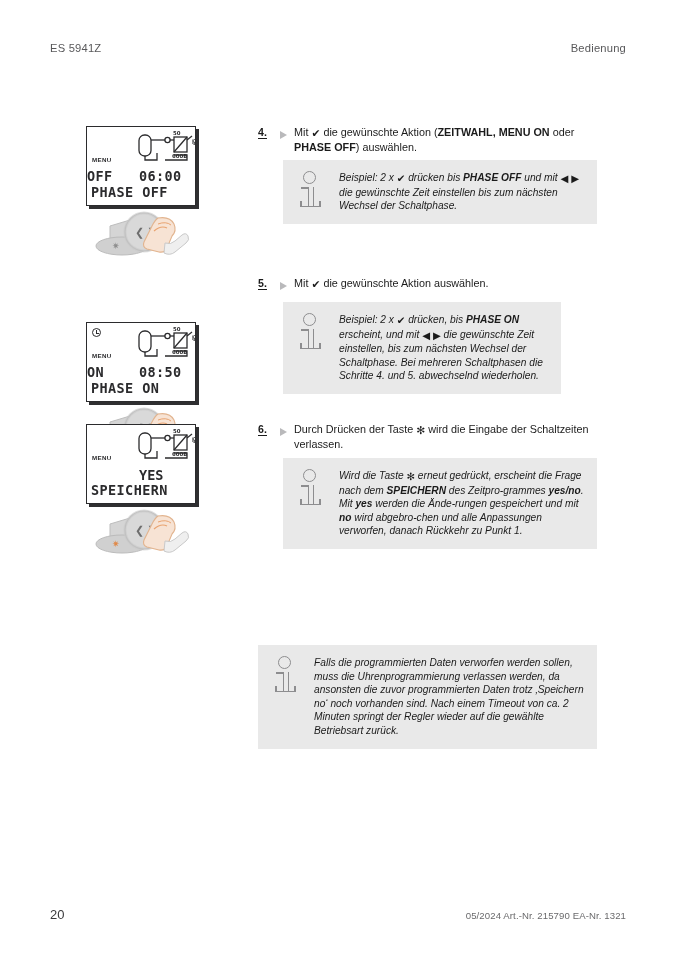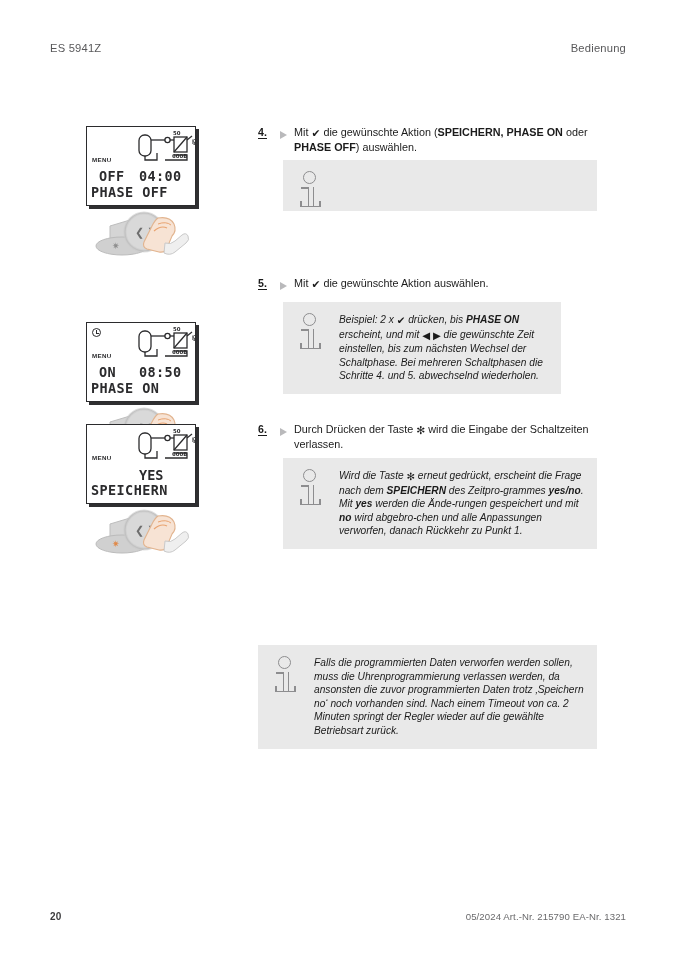--- a/index.html
+++ b/index.html
@@ -22,21 +22,21 @@
     display:flex;justify-content:space-between;align-items:baseline;
     font-size:11.2px;letter-spacing:.2px;color:#58585a;
   }
 
   
   .footer{
     position:absolute;left:50px;right:52px;bottom:37px;
     display:flex;justify-content:space-between;align-items:baseline;
     font-size:9.6px;color:#6a6a6c;letter-spacing:.1px;
   }
-  .footer .pageno{font-weight:bold;color:#3b3b3d;font-size:10px;}
+  .footer .pageno{font-weight:normal;color:#3b3b3d;font-size:13px;}
 
   
   .step{position:absolute;}
   .step-num{
     position:absolute;left:0;top:0;
     font-size:10.6px;font-weight:bold;color:#1b1b1b;
     border-bottom:1.2px solid #1b1b1b;
     line-height:12px;padding-bottom:0px;
   }
   .step-arrow{
@@ -135,21 +135,21 @@
     width:3px;height:1px;background:#2b2b2d;
   }
   .lcd .row{
     position:absolute;left:0;right:0;
     font-family:"DejaVu Sans Mono", monospace;
     font-weight:bold;color:#2b2b2d;
     letter-spacing:.4px;
   }
   .lcd .big{font-size:13.5px;line-height:15px;}
   .lcd .r1{top:42px;}
-  .lcd .r1 .lft{position:absolute;left:12px;}
+  .lcd .r1 .lft{position:absolute;left:0;}
   .lcd .r1 .rgt{position:absolute;left:52px;}
   .lcd .r2{top:58px;left:4px;}
   .lcd .r2c{top:58px;left:4px;}
   .lcd .yes{position:absolute;top:42px;left:52px;font-family:"DejaVu Sans Mono", monospace;font-weight:bold;font-size:13.5px;color:#2b2b2d;}
 
   .schematic{position:absolute;left:48px;top:4px;width:58px;height:36px;}
   .sch-txt{
     position:absolute;font-size:5.4px;font-weight:bold;color:#2b2b2d;
     font-family:"DejaVu Sans", sans-serif;
   }
@@ -185,21 +185,21 @@
           <path d="M10 25 L10 29 L22 29 L22 22" fill="none" stroke="#2b2b2d" stroke-width="1.3"></path>
           <path d="M39 24 L52 24 L52 29 L30 29" fill="none" stroke="#2b2b2d" stroke-width="1.3"></path>
         </svg>
         <span class="sch-txt" style="left:38px;top:-1px;">50</span>
         <span class="sch-txt" style="left:37px;top:22px;">600B</span>
         <span class="sch-rot" style="left:56px;top:14px;">45</span>
       </div>
       <div class="menu" style="top:29px;">MENU</div>
       <div class="row big r1">
         <span class="lft">OFF</span>
-        <span class="rgt">04:00</span>
+        <span class="rgt">06:00</span>
       </div>
       <div class="row big r2">PHASE OFF</div>
     </div>
     <div class="knob" style="left:6px;top:84px;">
       <svg width="104" height="50" viewBox="0 0 104 50">
         <path d="M18 16 L38 10 L38 34 L18 40 Z" fill="#d5d5d5" stroke="#bdbdbd" stroke-width="1"></path>
         <ellipse cx="30" cy="36" rx="26" ry="9" fill="#d0d0d0" stroke="#bbb" stroke-width="1"></ellipse>
         <circle cx="52" cy="22" r="19" fill="#d9d9d9" stroke="#b5b5b5" stroke-width="1.2"></circle>
         <circle cx="52" cy="22" r="19" fill="none" stroke="#c9c9c9" stroke-width="3" opacity=".6"></circle>
         <text x="43" y="26" font-family="DejaVu Sans, sans-serif" font-size="11" font-weight="bold" fill="#6e6e6e">❮</text>
@@ -211,34 +211,37 @@
           <path d="M66 14 q8 -3 13 1" fill="none" stroke="#e9a471" stroke-width="1"></path>
           <path d="M73 33 q6 2 10 -2 l7 -6 q4 -3 6 1 q2 4 -2 7 l-11 9 q-5 4 -11 1 z" fill="#efefef" stroke="#c9c9c9" stroke-width="1"></path>
         </g>
       </svg>
     </div>
   </div>
 
   <div class="step" style="left:258px;top:126px;width:340px;">
     <span class="step-num">4.</span>
     <span class="step-arrow"></span>
-    <div class="step-text">Mit <span class="k">✔</span> die gewünschte Aktion (<b>SPEICHERN, PHASE ON</b> oder <b>PHASE OFF</b>) auswählen.</div>
+    <div class="step-text">Mit <span class="k">✔</span> die gewünschte Aktion (<b>ZEITWAHL, MENU ON</b> oder <b>PHASE OFF</b>) auswählen.</div>
   </div>
 
   <div class="note" style="left:283px;top:160px;width:314px;">
     <div class="ibox">
       <div class="iglyph">
         <span class="dot"></span>
           <span class="serif-top"></span>
           <span class="stem"></span>
         <span class="foot2"></span>
           <span class="foot3"></span>
           <span class="foot"></span>
       </div>
     </div>
+    <div class="itext">
+        <p>Beispiel: 2 x <span class="k">✔</span> drücken bis <b>PHASE OFF</b> und mit <span class="k">◀ ▶</span> die gewünschte Zeit einstellen bis zum nächsten Wechsel der Schaltphase.</p>
+      </div>
   </div>
 
   <div class="dev" style="left:86px;top:278px;margin-top:44px;">
     <div class="lcd">
       <div class="clk"></div>
       <div class="schematic">
         <svg width="58" height="36" viewBox="0 0 58 36">
           <rect x="4" y="4" width="12" height="21" rx="5.5" fill="none" stroke="#2b2b2d" stroke-width="1.3"></rect>
           <path d="M16 9 L30 9" fill="none" stroke="#2b2b2d" stroke-width="1.3"></path>
           <circle cx="32.5" cy="9" r="2.6" fill="none" stroke="#2b2b2d" stroke-width="1.3"></circle>

